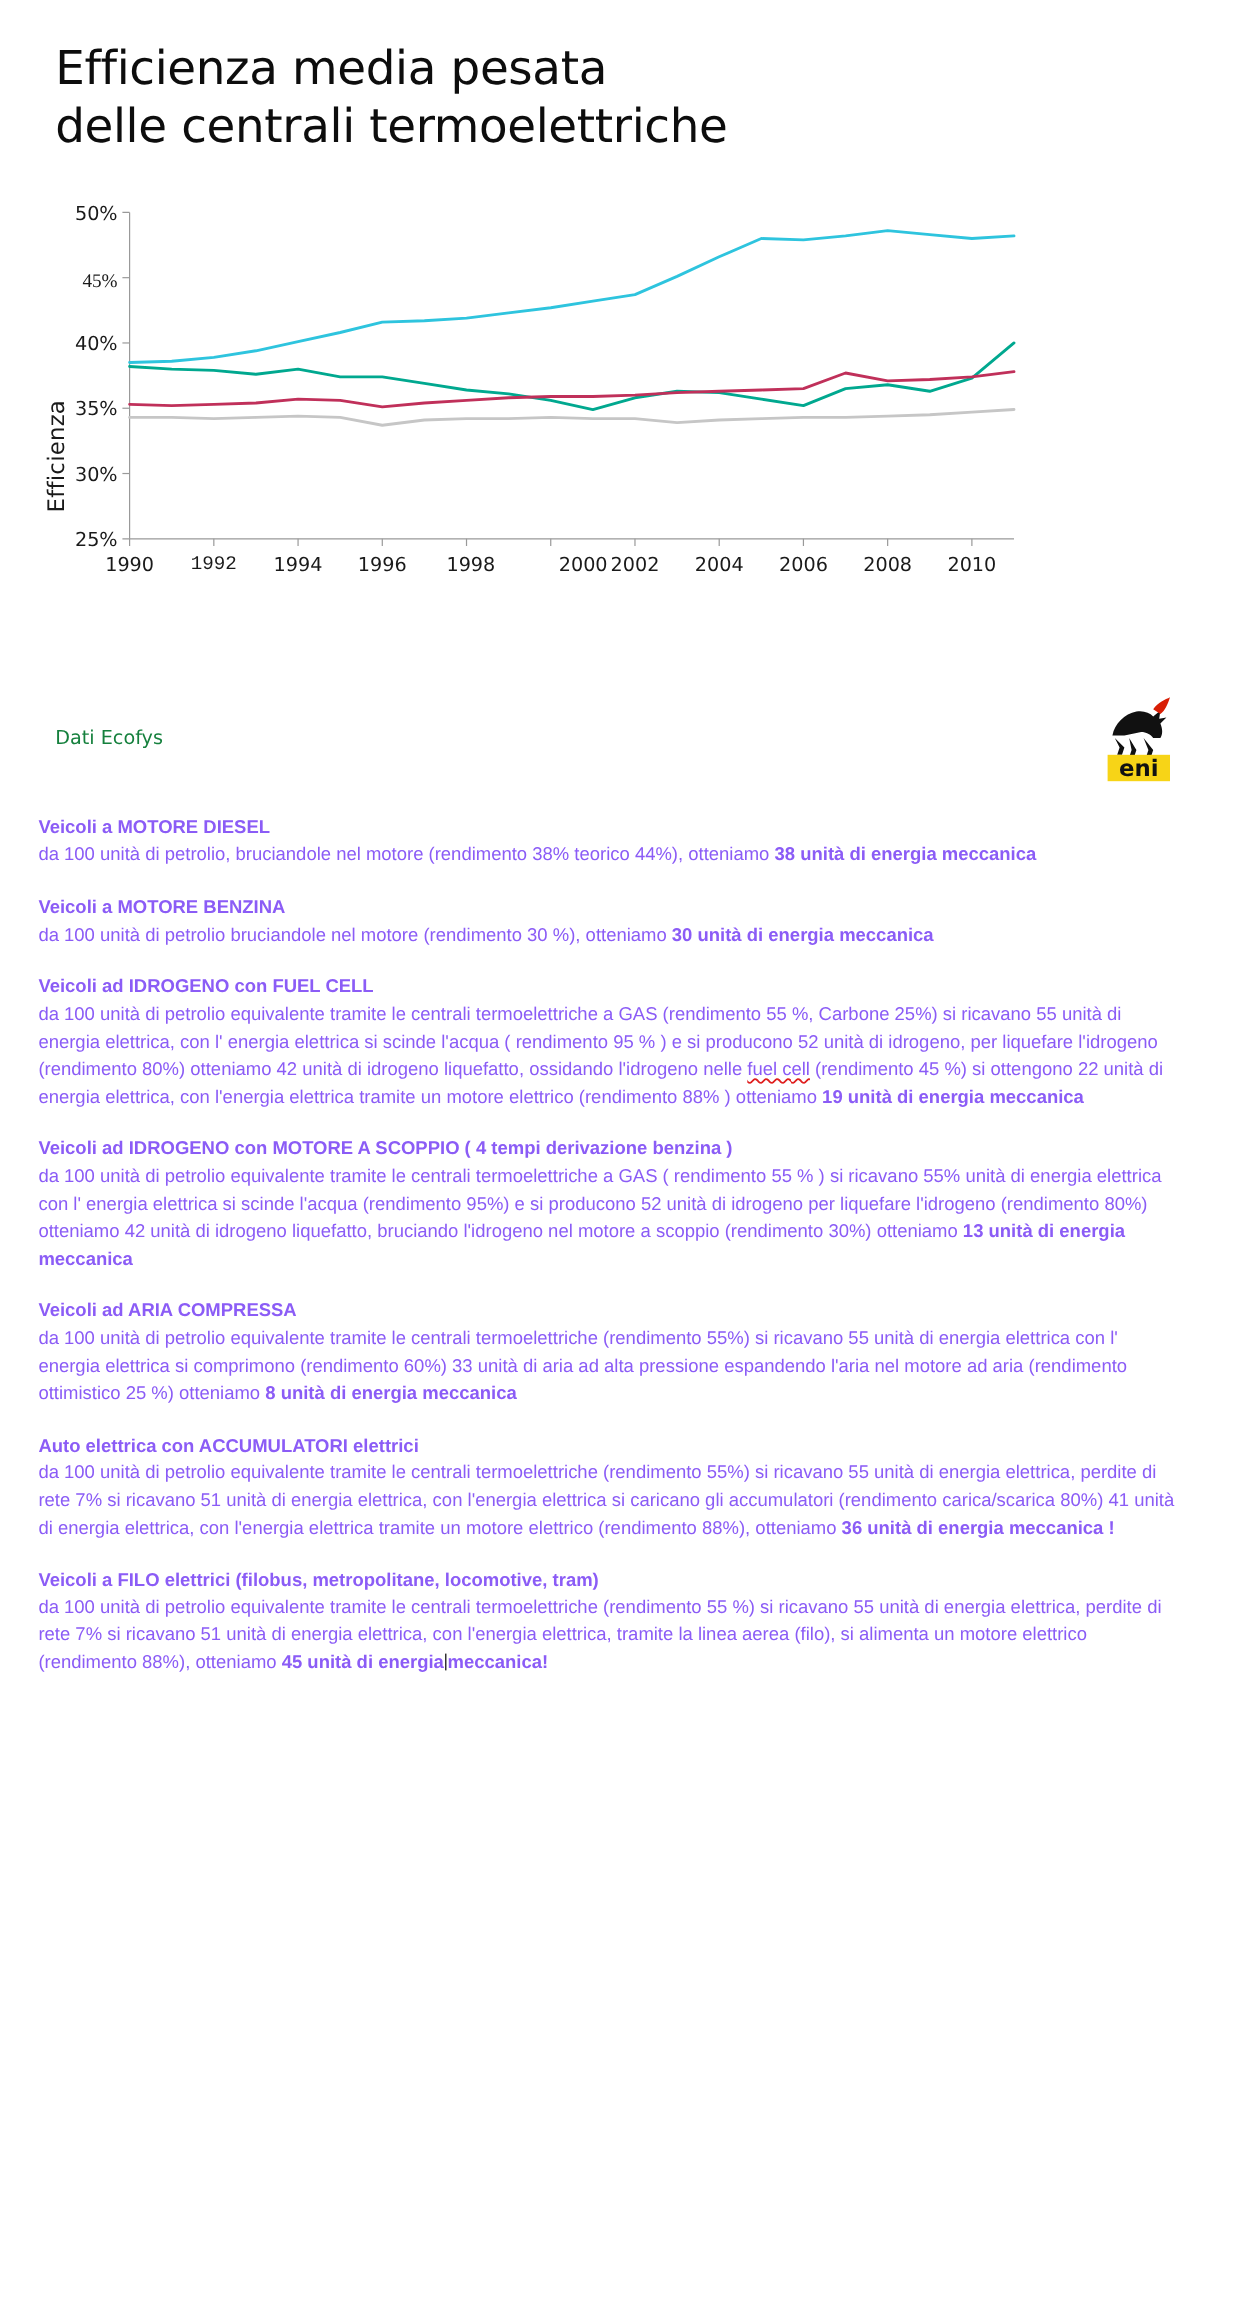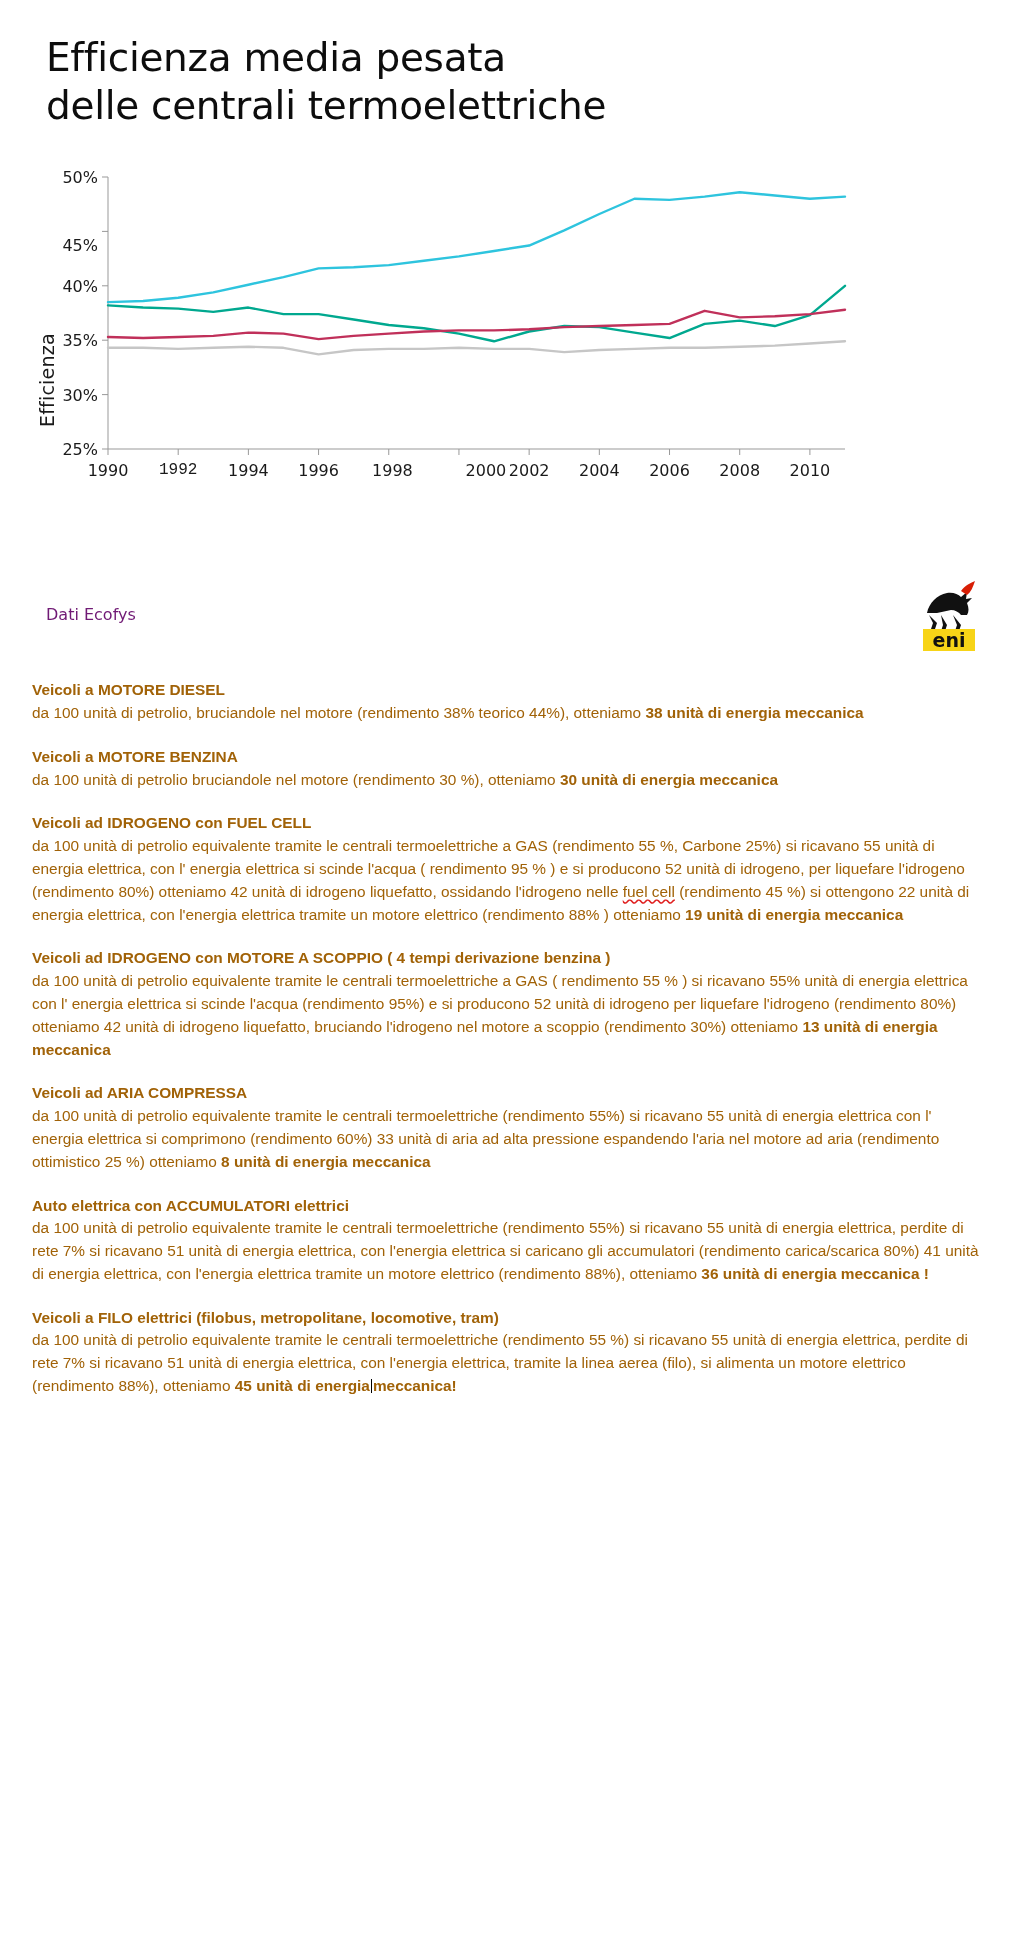--- a/index.html
+++ b/index.html
@@ -87,39 +87,39 @@
   .source-row {
     position: relative;
     height: 80px;
   }
   .source-text {
     position: absolute;
     left: 46px;
     top: 26px;
     font-family: "DejaVu Sans", sans-serif;
     font-size: 16px;
-    color: #701a75;
+    color: #15803d;
   }
   .eni-logo {
     position: absolute;
     left: 917px;
     top: 0px;
     width: 64px;
     height: 74px;
   }
 
   
   .body-text {
     padding: 20px 46px 40px 32px;
   }
   .para {
     margin-bottom: 21px;
     font-size: 15.4px;
     line-height: 1.48;
-    color: #a16207;
+    color: #8b5cf6;
     max-width: 960px;
   }
   .para:last-child { margin-bottom: 2px; }
   .para b { font-weight: bold; }
   .head { font-weight: bold; display: block; }
   .squiggle {
     text-decoration: underline;
     text-decoration-style: wavy;
     text-decoration-color: #e02020;
     text-underline-offset: 2px;
@@ -166,21 +166,21 @@
       <polyline points="108,188.81600000000003 143.0952380952381,188.81600000000003 178.1904761904762,189.90399999999997 213.28571428571428,188.81600000000003 248.38095238095238,187.728 283.4761904761905,188.81600000000003 318.57142857142856,195.344 353.66666666666663,190.992 388.76190476190476,189.90399999999997 423.85714285714283,189.90399999999997 458.9523809523809,188.81600000000003 494.0476190476191,189.90399999999997 529.1428571428571,189.90399999999997 564.2380952380952,193.168 599.3333333333333,190.992 634.4285714285714,189.90399999999997 669.5238095238095,188.81600000000003 704.6190476190476,188.81600000000003 739.7142857142857,187.728 774.8095238095239,186.64 809.9047619047618,184.46399999999997 845,182.288" fill="none" stroke="#c6c6c6" stroke-width="2.4" stroke-linejoin="round" stroke-linecap="round"></polyline>
       <polyline points="108,143.12 143.0952380952381,142.03199999999998 178.1904761904762,138.76800000000003 213.28571428571428,133.328 248.38095238095238,125.71199999999999 283.4761904761905,118.09600000000003 318.57142857142856,109.392 353.66666666666663,108.30399999999997 388.76190476190476,106.12800000000001 423.85714285714283,101.77600000000004 458.9523809523809,97.42399999999998 494.0476190476191,91.98399999999998 529.1428571428571,86.54399999999998 564.2380952380952,71.31199999999998 599.3333333333333,54.99199999999996 634.4285714285714,39.75999999999999 669.5238095238095,40.84800000000001 704.6190476190476,37.583999999999946 739.7142857142857,33.23199999999997 774.8095238095239,36.49600000000001 809.9047619047618,39.75999999999999 845,37.583999999999946" fill="none" stroke="#2ec4de" stroke-width="2.4" stroke-linejoin="round" stroke-linecap="round"></polyline>
       <polyline points="108,146.38399999999996 143.0952380952381,148.56 178.1904761904762,149.64800000000002 213.28571428571428,152.912 248.38095238095238,148.56 283.4761904761905,155.08800000000002 318.57142857142856,155.08800000000002 353.66666666666663,160.52800000000002 388.76190476190476,165.96800000000002 423.85714285714283,169.23199999999997 458.9523809523809,174.67199999999997 494.0476190476191,182.288 529.1428571428571,172.49600000000004 564.2380952380952,167.05600000000004 599.3333333333333,168.14399999999995 634.4285714285714,173.58399999999997 669.5238095238095,179.02399999999994 704.6190476190476,164.88 739.7142857142857,161.61600000000004 774.8095238095239,167.05600000000004 809.9047619047618,156.17600000000004 845,126.80000000000001" fill="none" stroke="#00a88f" stroke-width="2.4" stroke-linejoin="round" stroke-linecap="round"></polyline>
       <polyline points="108,177.93600000000004 143.0952380952381,179.02399999999994 178.1904761904762,177.93600000000004 213.28571428571428,176.848 248.38095238095238,173.58399999999997 283.4761904761905,174.67199999999997 318.57142857142856,180.11199999999997 353.66666666666663,176.848 388.76190476190476,174.67199999999997 423.85714285714283,172.49600000000004 458.9523809523809,171.40800000000002 494.0476190476191,171.40800000000002 529.1428571428571,170.32 564.2380952380952,168.14399999999995 599.3333333333333,167.05600000000004 634.4285714285714,165.96800000000002 669.5238095238095,164.88 704.6190476190476,151.82399999999996 739.7142857142857,158.35199999999998 774.8095238095239,157.26399999999998 809.9047619047618,155.08800000000002 845,150.73600000000002" fill="none" stroke="#c0305a" stroke-width="2.4" stroke-linejoin="round" stroke-linecap="round"></polyline>
     </svg>
   <div id="chart-tick-layer">
       <div class="tick-label y-tick" style="left: 36px; top: 281px; width: 62px;">25%</div>
       <div class="tick-label y-tick" style="left: 36px; top: 226.6px; width: 62px;">30%</div>
       <div class="tick-label y-tick" style="left: 36px; top: 172.2px; width: 62px;">35%</div>
       <div class="tick-label y-tick" style="left: 36px; top: 117.8px; width: 62px;">40%</div>
-      <div class="tick-label y-tick" style="left: 36px; top: 77px; width: 62px;">45%</div>
+      <div class="tick-label y-tick" style="left: 36px; top: 67px; width: 62px; font-family: Liberation Serif, serif;">45%</div>
       <div class="tick-label y-tick" style="left: 36px; top: 9px; width: 62px;">50%</div>
       <div class="tick-label" style="left: 84px; top: 302px; width: 48px; text-align: center;">1990</div>
       <div class="tick-label" style="left: 154.19px; top: 302px; width: 48px; text-align: center; font-family: Liberation Mono, monospace;">1992</div>
       <div class="tick-label" style="left: 224.381px; top: 302px; width: 48px; text-align: center;">1994</div>
       <div class="tick-label" style="left: 294.571px; top: 302px; width: 48px; text-align: center;">1996</div>
       <div class="tick-label" style="left: 364.762px; top: 302px; width: 48px; text-align: right;">1998</div>
       <div class="tick-label" style="left: 434.952px; top: 302px; width: 48px; text-align: center; margin-left: 27px;">2000</div>
       <div class="tick-label" style="left: 505.143px; top: 302px; width: 48px; text-align: center;">2002</div>
       <div class="tick-label" style="left: 575.333px; top: 302px; width: 48px; text-align: center;">2004</div>
       <div class="tick-label" style="left: 645.524px; top: 302px; width: 48px; text-align: center;">2006</div>

